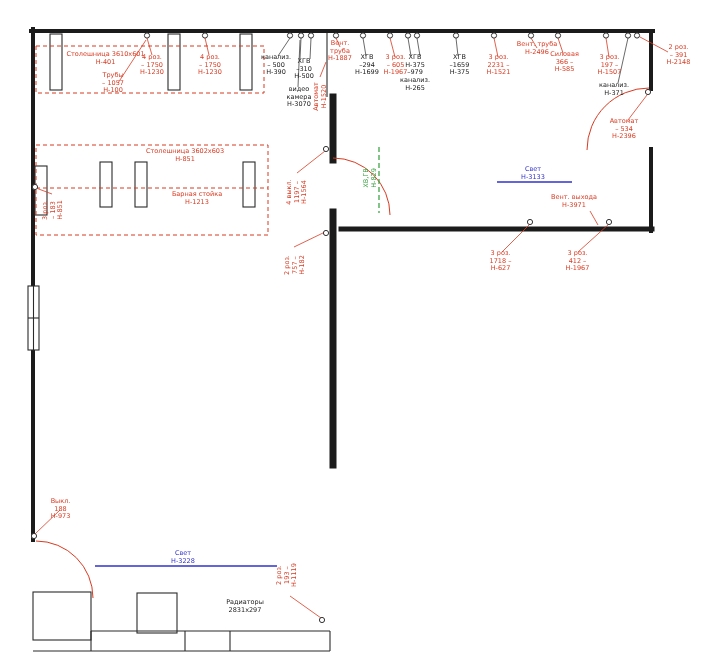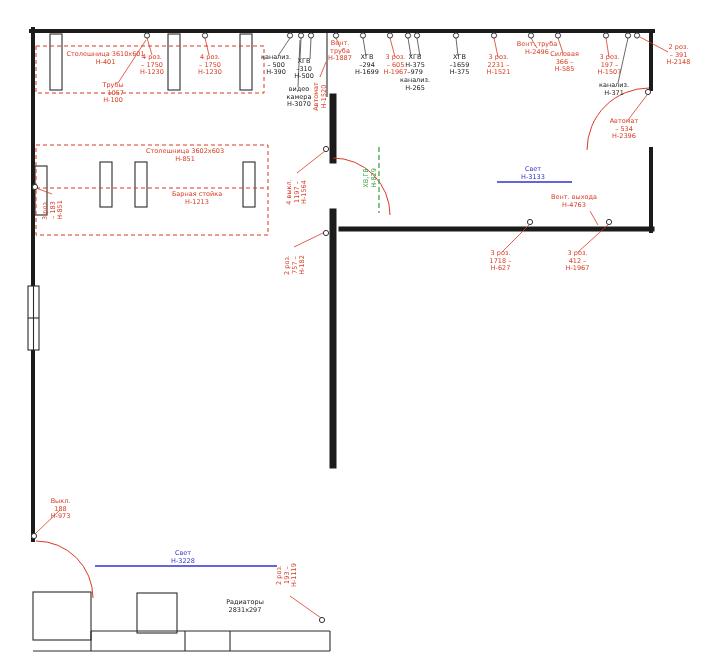--- a/index.html
+++ b/index.html
@@ -158,21 +158,21 @@
       <circle cx="34" cy="536" r="2.6"></circle>
       <circle cx="322" cy="620" r="2.6"></circle>
       <circle cx="648" cy="92" r="2.6"></circle>
     </g>
   </svg>
 
   <div>
 
     <div class="lbl" style="left:58px;top:51px;width:95px">Столешница 3610x601
 H-401</div>
-    <div class="lbl" style="left:96px;top:82px;width:34px">Трубы
+    <div class="lbl" style="left:96px;top:72px;width:34px">Трубы
 – 1057
 H-100</div>
     <div class="lbl" style="left:138px;top:54px;width:28px">4 роз.
 – 1750
 H-1230</div>
     <div class="lbl" style="left:196px;top:54px;width:28px">4 роз.
 – 1750
 H-1230</div>
     <div class="lbl black" style="left:260px;top:54px;width:32px">канализ.
 – 500
@@ -222,21 +222,21 @@
 H-2396</div>
 
     <div class="lbl green v" style="left:363px;top:192px;width:28px">ХВ,ГВ
 H-829</div>
     <div class="lbl v" style="left:286px;top:215px;width:46px">4 выкл.
 1197 –
 H-1564</div>
     <div class="lbl blue" style="left:512px;top:166px;width:42px">Свет
 H-3133</div>
     <div class="lbl" style="left:550px;top:194px;width:48px">Вент. выхода
-H-4763</div>
+H-3971</div>
     <div class="lbl v" style="left:284px;top:288px;width:46px">2 роз.
 757 –
 H-182</div>
     <div class="lbl" style="left:486px;top:250px;width:29px">3 роз.
 1718 –
 H-627</div>
     <div class="lbl" style="left:563px;top:250px;width:29px">3 роз.
 412 –
 H-1967</div>
     <div class="lbl v" style="left:42px;top:232px;width:44px">3 роз.

